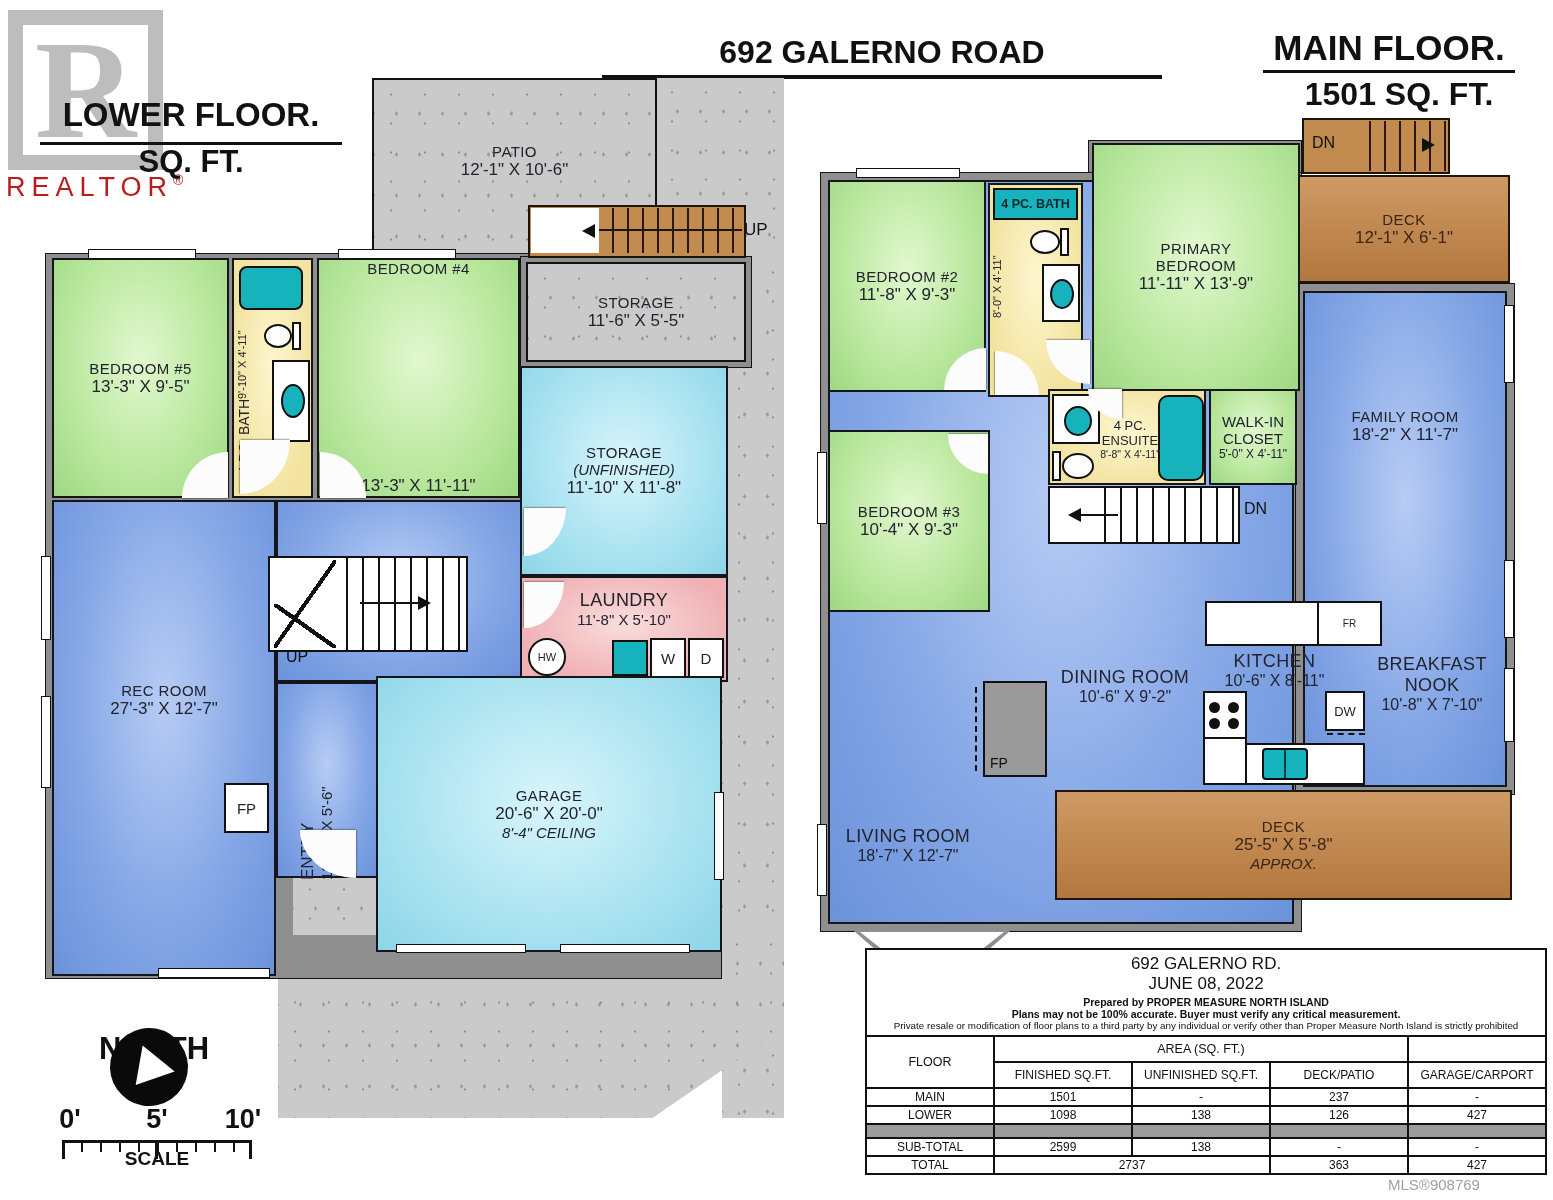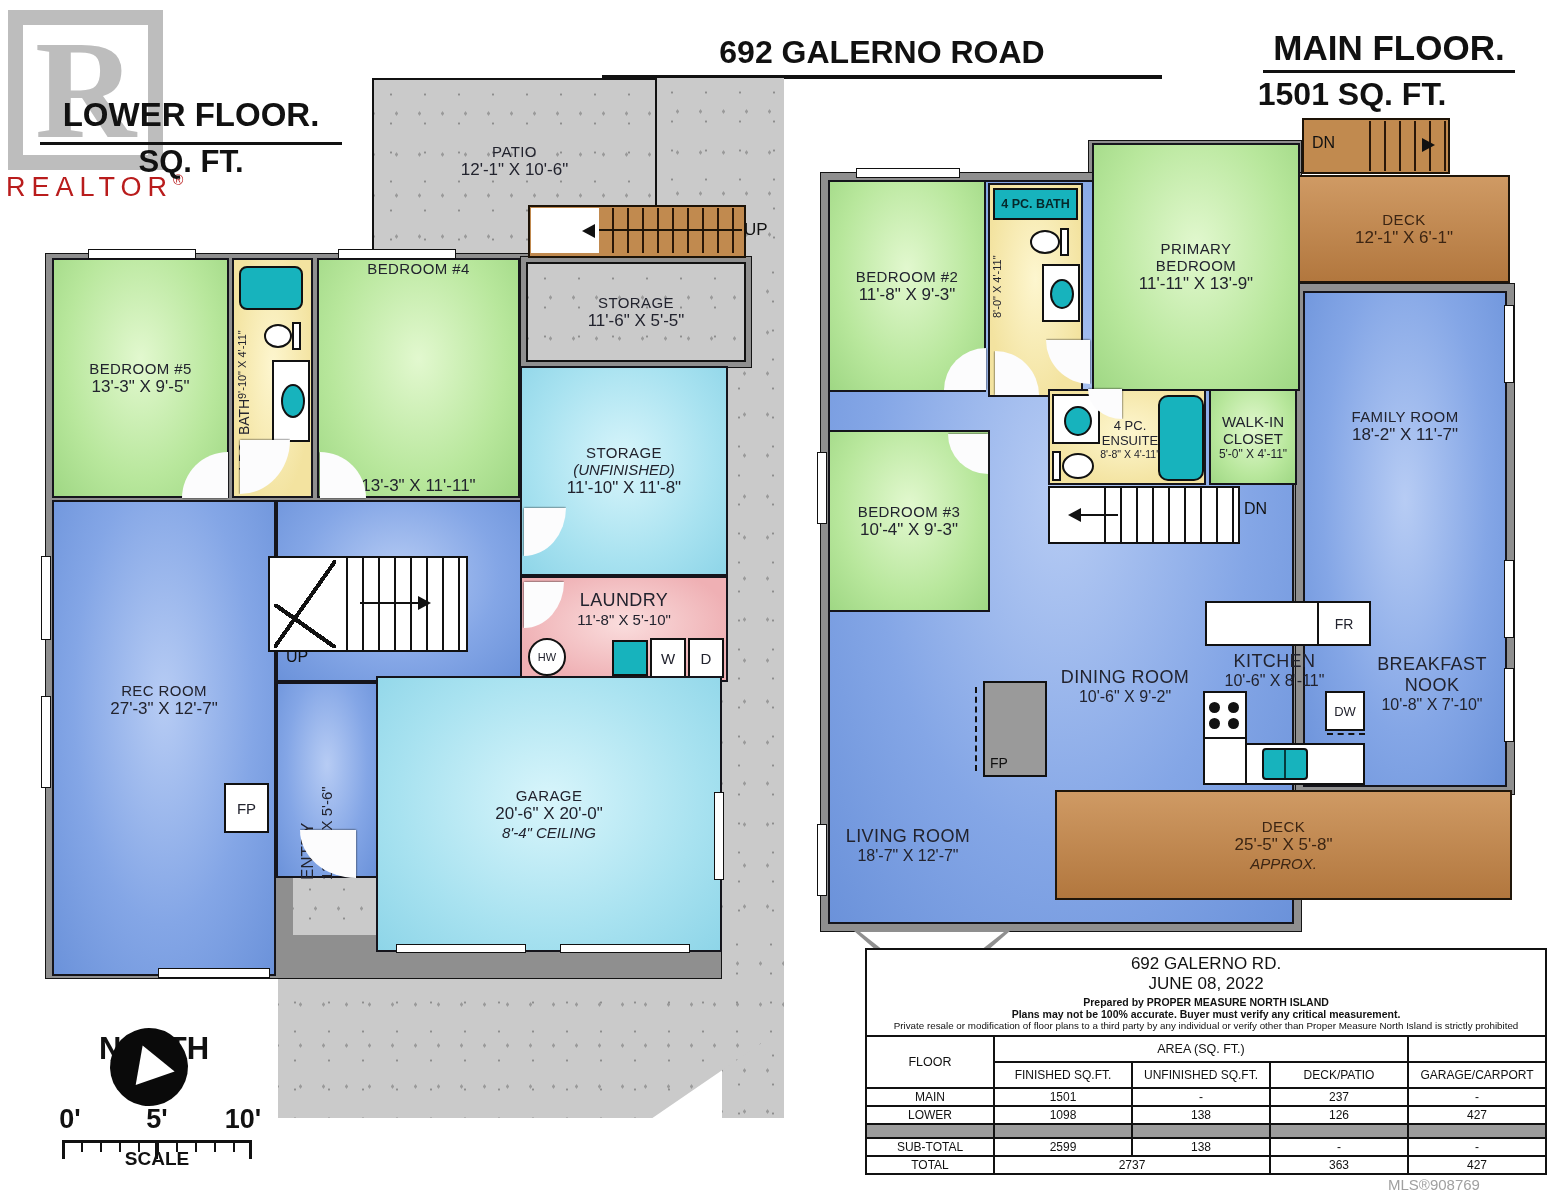--- a/index.html
+++ b/index.html
@@ -64,21 +64,21 @@
   <div class="abs" style="left:6px;top:172px;font-size:27px;letter-spacing:6px;color:#b91c1c;">
     <span>REALTOR</span><span style="font-size:14px;vertical-align:top;">®</span>
   </div>
 
   <div class="abs title underline" style="left:40px;top:96px;width:302px;font-size:33px;padding-bottom:8px;">LOWER FLOOR.</div>
   <div class="abs title" style="left:40px;top:144px;width:302px;font-size:31px;">SQ. FT.</div>
 
   <div class="abs title underline" style="left:602px;top:34px;width:560px;font-size:32px;padding-bottom:4px;border-bottom-width:4px;">692 GALERNO ROAD</div>
 
   <div class="abs title underline" style="left:1263px;top:28px;width:252px;font-size:35px;padding-bottom:2px;">MAIN FLOOR.</div>
-  <div class="abs title" style="left:1226px;top:76px;width:252px;font-size:32px;">1501 SQ. FT.</div>
+  <div class="abs title" style="left:1273px;top:76px;width:252px;font-size:32px;">1501 SQ. FT.</div>
 
   <div class="conc" style="left:655px;top:78px;width:129px;height:182px;"></div>
   <div class="conc" style="left:372px;top:78px;width:285px;height:182px;border:2px solid #111;
               display:flex;align-items:center;justify-content:center;">
     <div style="text-align:center;transform:translateY(-8px);">
       <div class="rname">PATIO</div>
       <div class="rdim">12'-1" X 10'-6"</div>
     </div>
   </div>
   <div class="conc" style="left:722px;top:258px;width:62px;height:860px;"></div>
@@ -296,21 +296,21 @@
   <div class="fan fan-tr" style="left:948px;top:434px;width:40px;height:40px;"></div>
 
   <div class="white-box" style="left:1048px;top:486px;width:192px;height:58px;">
     <div class="abs treads-blk" style="left:40px;top:0;width:148px;height:54px;"></div>
     <div class="abs" style="left:28px;top:26px;width:40px;height:2px;background:#111;"></div>
     <div class="tri-l" style="left:18px;top:20px;"></div>
   </div>
   <span class="abs" style="left:1244px;top:500px;font-size:16px;color:#111;">DN</span>
 
   <div class="white-box" style="left:1205px;top:601px;width:158px;height:45px;"></div>
-  <div class="white-box" style="left:1317px;top:601px;width:54px;height:45px;font-size:14px;justify-content:center;">
+  <div class="white-box" style="left:1317px;top:601px;width:65px;height:45px;font-size:10px;justify-content:center;">
     <span>FR</span>
   </div>
   <div class="white-box" style="left:1203px;top:691px;width:44px;height:94px;"></div>
   <div class="abs" style="left:1203px;top:691px;width:44px;height:48px;border:2px solid #111;background:#fff;
               display:flex;align-items:center;justify-content:center;">
     <div class="burners">
       <span></span>
         <span></span>
         <span></span>
         <span></span>

